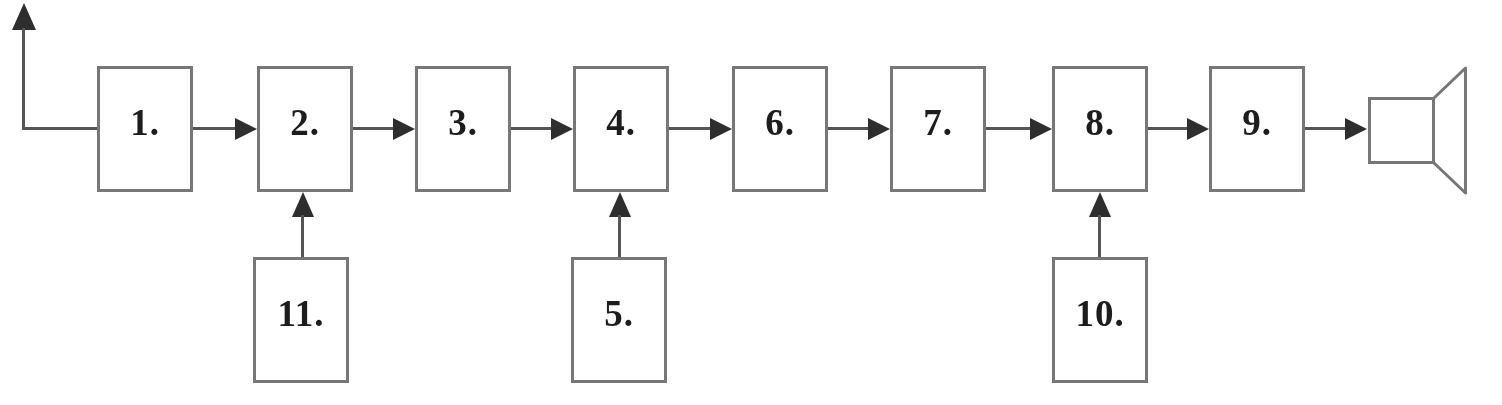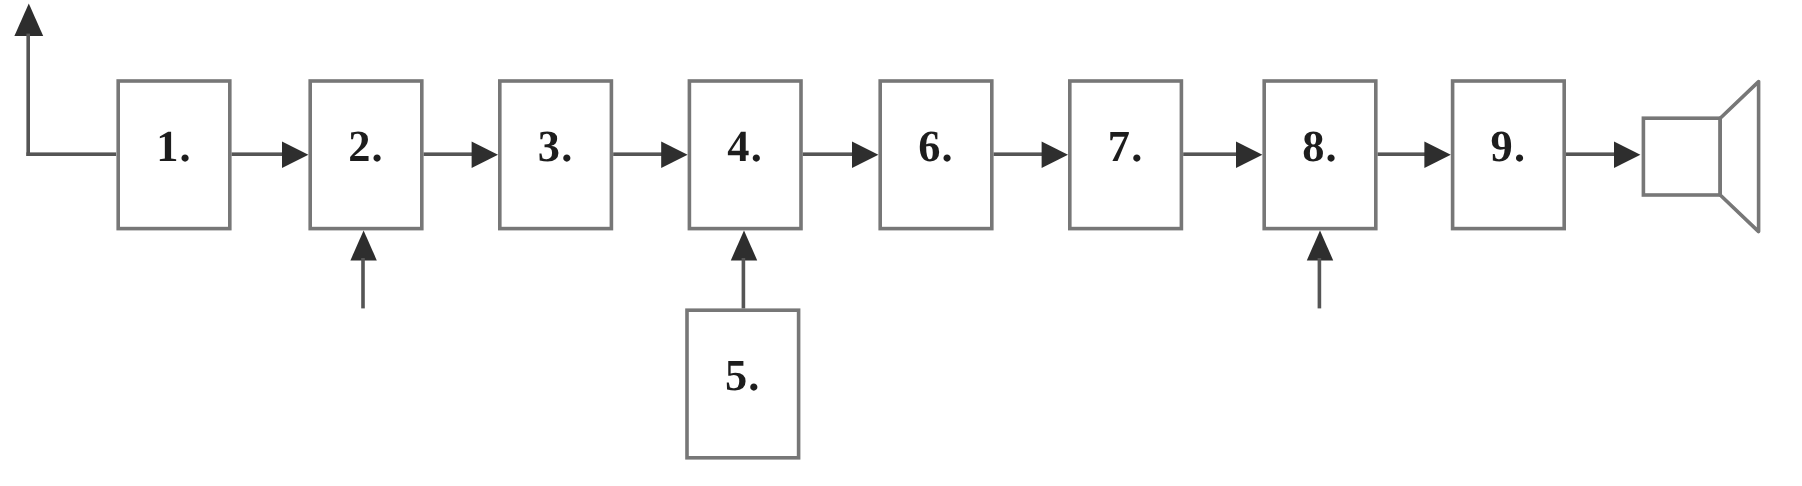--- a/index.html
+++ b/index.html
@@ -104,22 +104,28 @@
   <div class="box row-main" style="left:890px">
       <span class="lbl">7.</span>
     </div>
   <div class="box row-main" style="left:1052px">
       <span class="lbl">8.</span>
     </div>
   <div class="box row-main" style="left:1209px">
       <span class="lbl">9.</span>
     </div>
 
+  <div class="box row-bottom" style="left:253px">
+      <span class="lbl">11.</span>
+    </div>
   <div class="box row-bottom" style="left:571px">
       <span class="lbl">5.</span>
+    </div>
+  <div class="box row-bottom" style="left:1052px">
+      <span class="lbl">10.</span>
     </div>
 
   <div class="harrow" style="left:193px;  width:64px">
       <div class="shaft"></div>
       <div class="head"></div>
     </div>
   <div class="harrow" style="left:353px;  width:62px">
       <div class="shaft"></div>
       <div class="head"></div>
     </div>

